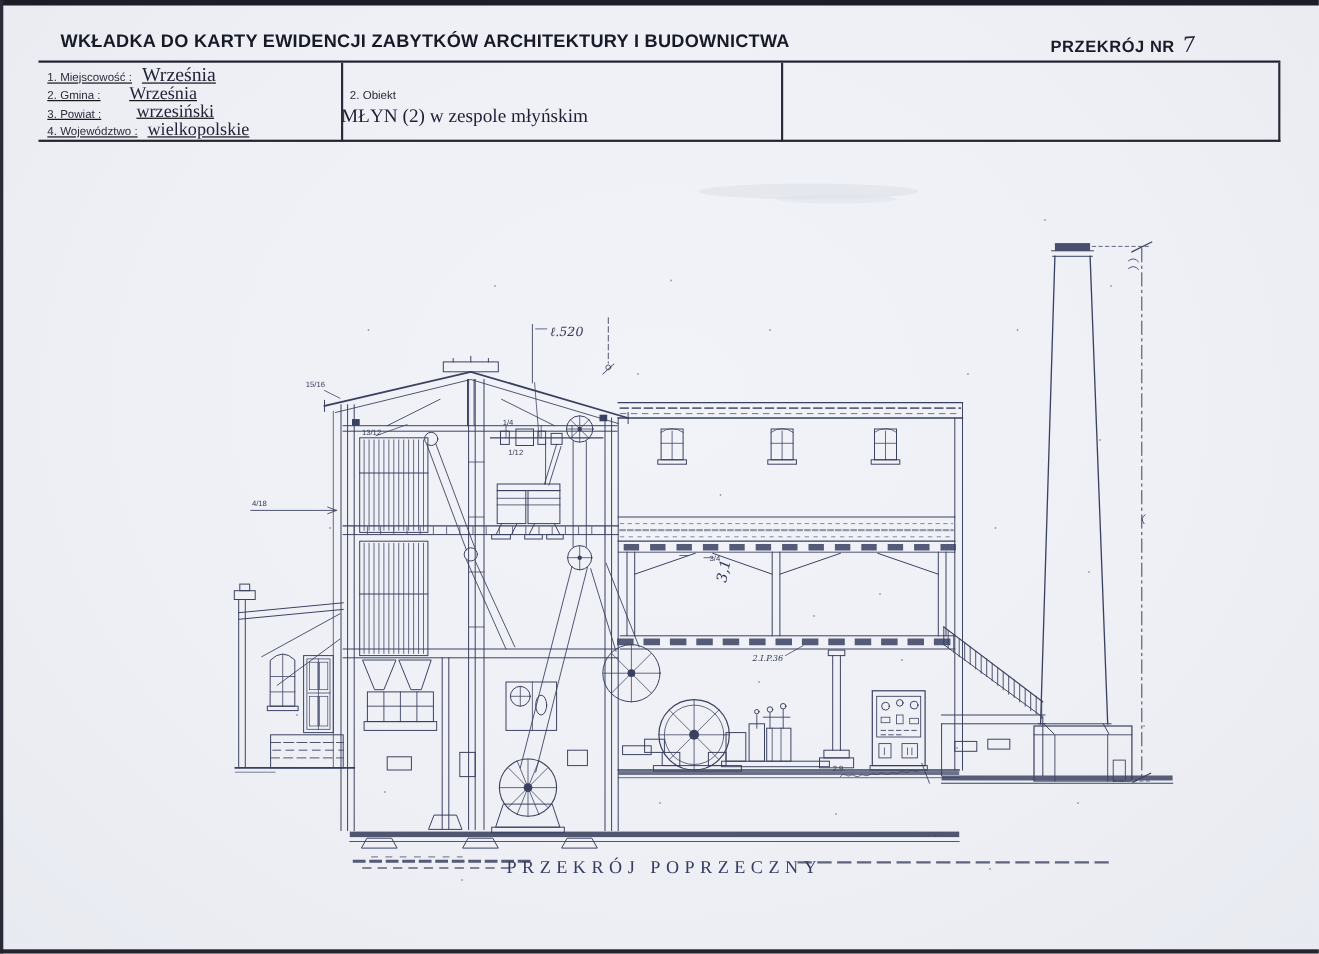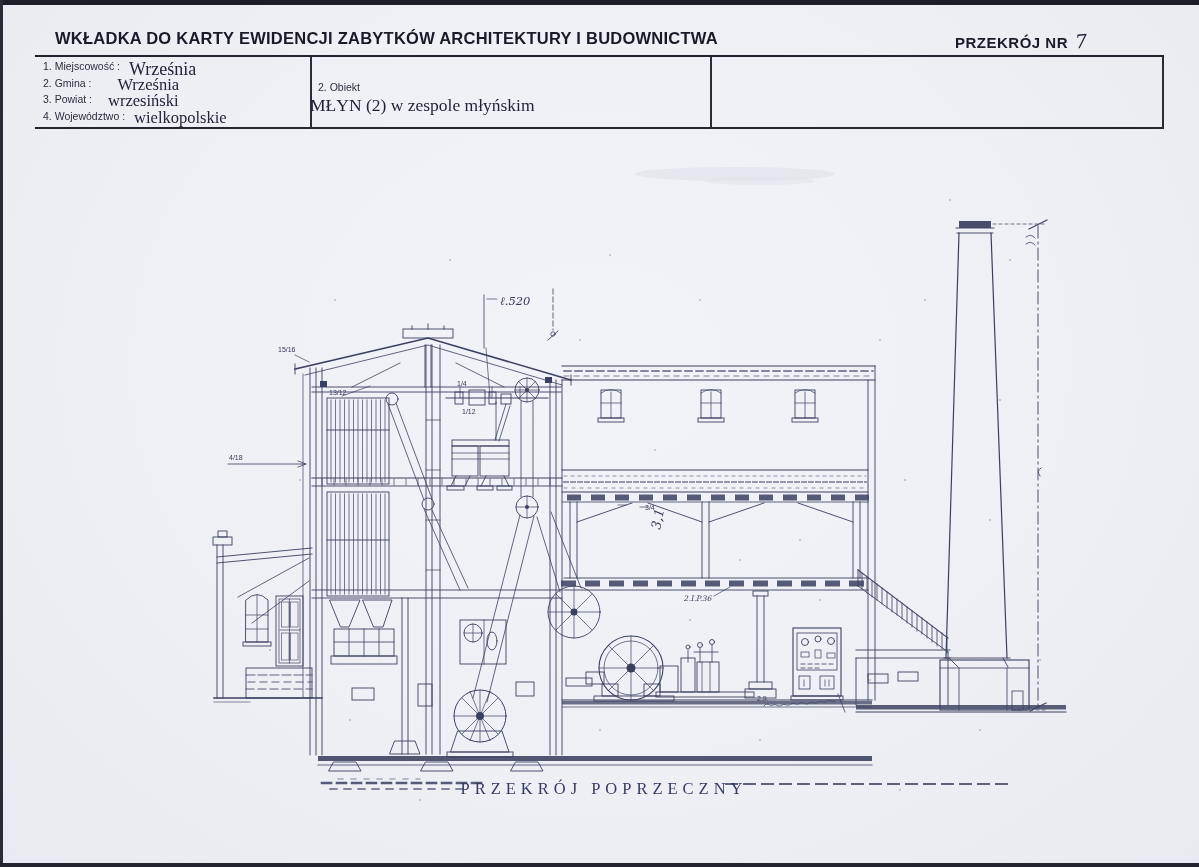--- a/index.html
+++ b/index.html
@@ -20,21 +20,21 @@
     color:#1a1c2a;letter-spacing:.5px;}
   .handwritten-no{font-family:"DejaVu Serif",serif;font-style:italic;font-weight:normal;
     font-size:19px;margin-left:7px;display:inline-block;transform:rotate(-5deg);color:#23253a;}
 
   .rule-top{position:absolute;left:35px;top:55px;width:1129px;height:2px;background:#20222f;}
   .meta-table{position:absolute;left:35px;top:57px;width:1129px;height:70px;}
   .rule-bottom{position:absolute;left:0;bottom:-2px;width:100%;height:2px;background:#23242f;}
   .vline{position:absolute;top:0;bottom:-2px;width:2px;background:#2a2c3a;}
   .v1{left:275px}.v2{left:675px}.v3{right:0}
   .cell1{position:absolute;left:8px;top:3px;width:260px;}
-  .frow{display:flex;align-items:flex-start;height:16.5px;}
+  .frow{display:flex;align-items:flex-end;height:16.5px;text-decoration:underline;}
   .flabel{font-size:10.5px;color:#2c2e3d;white-space:pre;}
   .fvalue{font-family:"Liberation Serif",serif;font-size:16.5px;color:#22243a;margin-left:9px;line-height:1;}
   .cell2{position:absolute;left:275px;top:0;width:400px;height:100%;margin-top:20px;}
   .cell3{position:absolute;left:675px;top:0;width:454px;height:100%;}
   .cell-label{position:absolute;left:8px;top:4px;font-size:10.5px;color:#2c2e3d;}
   .cell-value{position:absolute;left:0;right:0;top:18px;text-align:left;
     font-family:Liberation Serif, serif;font-size:17.5px;color:#1f2136;}
   .cell3 .cell-value{font-size:16.5px;}
 
   svg.drawing{position:absolute;left:0;top:0;}
@@ -63,21 +63,21 @@
       <div class="frow">
         <span class="flabel">1. Miejscowość :</span>
         <span class="fvalue" style="font-size:18px">Września</span>
       </div>
       <div class="frow">
         <span class="flabel">2. Gmina :</span>
         <span class="fvalue" style="margin-left:26px">Września</span>
       </div>
       <div class="frow">
         <span class="flabel">3. Powiat :</span>
-        <span class="fvalue" style="margin-left:16px">wrzesiński</span>
+        <span class="fvalue" style="margin-left:32px">wrzesiński</span>
       </div>
       <div class="frow">
         <span class="flabel">4. Województwo :</span>
         <span class="fvalue">wielkopolskie</span>
       </div>
     </div>
 
     <div class="cell2">
       <div class="cell-label">2. Obiekt</div>
       <div class="cell-value">MŁYN (2) w zespole młyńskim</div>

